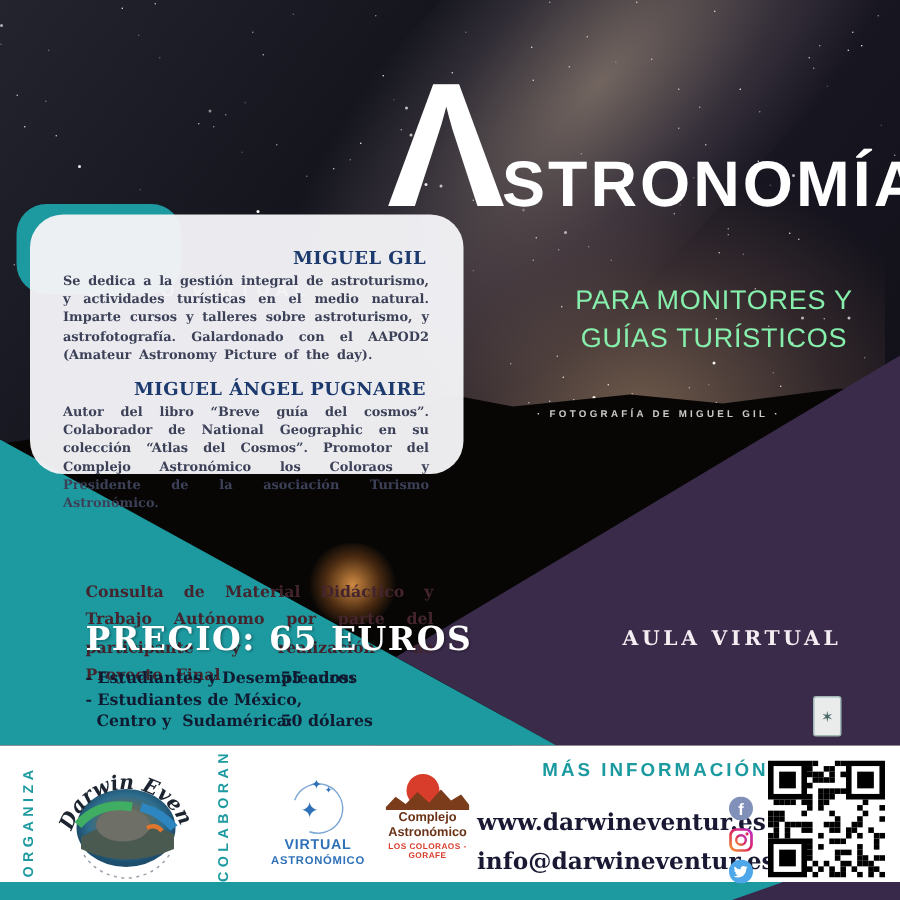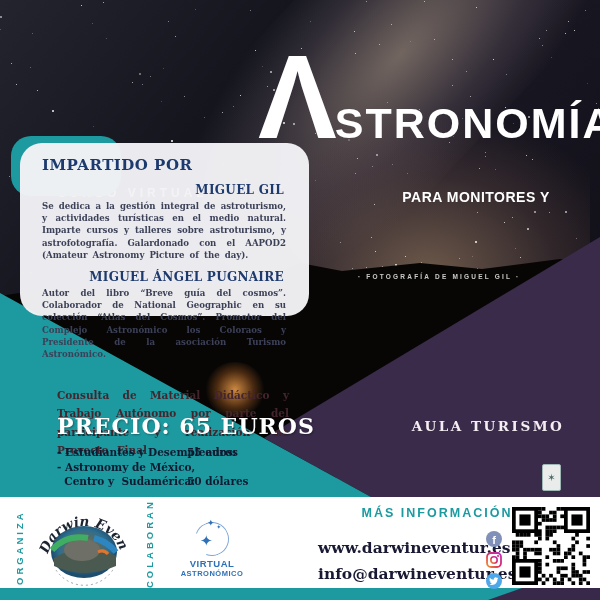--- a/index.html
+++ b/index.html
@@ -30,21 +30,21 @@
   .panel-teal{position:absolute;left:0;top:0;width:600px;height:497px;background:#1d9aa0;
     clip-path:polygon(0 293px,371px 497px,0 497px);}
 
   
   .curso{position:absolute;left:57px;top:186px;color:#fff;font-weight:bold;
     font-size:12px;letter-spacing:4px;}
   .title{position:absolute;left:258px;top:38px;display:flex;align-items:baseline;color:#fff;}
   .title .big-a{font-size:118px;font-weight:bold;line-height:1;letter-spacing:-4px;}
   .title .rest{font-size:43px;font-weight:bold;letter-spacing:2px;margin-left:2px;}
   .subtitle{position:absolute;left:368px;top:188px;width:216px;text-align:center;
-    color:#ffffff;font-weight:bold;font-size:14px;line-height:1.4;letter-spacing:.5px;}
+    color:#86efac;font-weight:normal;font-size:18px;line-height:1.4;letter-spacing:.5px;}
   .credit{position:absolute;left:358px;top:273px;color:rgba(255,255,255,.78);
     font-size:6.5px;letter-spacing:2.2px;font-weight:bold;}
 
   
   .card-shadow{position:absolute;left:11px;top:136px;width:110px;height:60px;
     background:#1d9aa0;border-radius:20px;}
   .card{position:absolute;left:20px;top:143px;width:289px;height:173px;
     background:rgba(243,243,246,.97);border-radius:22px;padding:13px 23px 10px 22px;
     font-family:"DejaVu Serif",serif;}
   .card h2{margin:0;font-size:15px;color:#1d3a6e;letter-spacing:.5px;}
@@ -384,50 +384,50 @@
   <div class="panel-purple"></div>
   <div class="panel-teal"></div>
 
   <div class="curso">CURSO VIRTUAL</div>
   <div class="title">
     <span class="big-a">Λ</span>
       <span class="rest">STRONOMÍA</span>
   </div>
   <div class="subtitle">
     <div>PARA MONITORES Y</div>
+    <div>GUÍAS TURÍSTICOS</div>
   </div>
   <div class="credit">· FOTOGRAFÍA DE MIGUEL GIL ·</div>
 
   <div class="card-shadow"></div>
   <div class="card">
-    <h2>IMPARTIDO POR</h2>
     <div class="person-name">MIGUEL GIL</div>
     <p class="bio">Se dedica a la gestión integral de astroturismo, y actividades turísticas en el medio natural. Imparte cursos y talleres sobre astroturismo, y astrofotografía. Galardonado con el AAPOD2 (Amateur Astronomy Picture of the day).</p>
     <div class="person-name">MIGUEL ÁNGEL PUGNAIRE</div>
     <p class="bio">Autor del libro “Breve guía del cosmos”. Colaborador de National Geographic en su colección “Atlas del Cosmos”. Promotor del Complejo Astronómico los Coloraos y Presidente de la asociación Turismo Astronómico.</p>
   </div>
 
   <div class="horas-desc">Consulta de Material Didáctico y Trabajo Autónomo por parte del participante y realización de Proyecto Final</div>
   <div class="precio">PRECIO: 65 EUROS</div>
   <div class="prices">
     <div class="row">
       <span>- Estudiantes y Desempleados:</span>
       <span class="val">55 euros</span>
     </div>
     <div class="row">
-      <span>- Astronomy de México,</span>
+      <span>- Estudiantes de México,</span>
       <span class="val"></span>
     </div>
     <div class="row">
       <span style="white-space:pre;">  Centro y  Sudamérica:</span>
       <span class="val">50 dólares</span>
     </div>
   </div>
 
-  <div class="aula">AULA TURISMO</div>
+  <div class="aula">AULA VIRTUAL</div>
   <div class="stamp">✶</div>
 
   <div class="footer"></div>
   <div class="strip"></div>
   <div class="strip-purple"></div>
 
   <div class="vlabel" style="left:14px;top:513px;height:72px;">ORGANIZA</div>
 
   <svg class="darwin" viewBox="0 0 96 96">
     <defs>
@@ -457,20 +457,28 @@
   <div class="turismo">
     <div class="emblem">
       <span class="spark" style="left:4px;top:6px;font-size:15px;">✦</span>
       <span class="spark" style="left:18px;top:-4px;font-size:9px;">✦</span>
       <span class="spark" style="left:25px;top:4px;font-size:6px;">✦</span>
     </div>
     <div class="t1">VIRTUAL</div>
     <div class="t2">ASTRONÓMICO</div>
   </div>
 
+  <div class="complejo">
+    <div class="art">
+      <div class="sun"></div>
+      <div class="mtn"></div>
+    </div>
+    <div class="c1">Complejo Astronómico</div>
+    <div class="c2">LOS COLORAOS - GORAFE</div>
+  </div>
 
   <div class="masinfo">MÁS INFORMACIÓN</div>
   <div class="url" style="top:538px;">www.darwineventur.es</div>
   <div class="url" style="top:564px;">info@darwineventur.es</div>
 
   <div class="socials">
     <svg width="16" height="16" viewBox="0 0 16 16">
       <circle cx="8" cy="8" r="8" fill="#8190b8"></circle>
       <text x="8" y="12.5" text-anchor="middle" font-size="11" font-weight="bold" fill="#fff" font-family="Liberation Sans,sans-serif">f</text>
     </svg>

